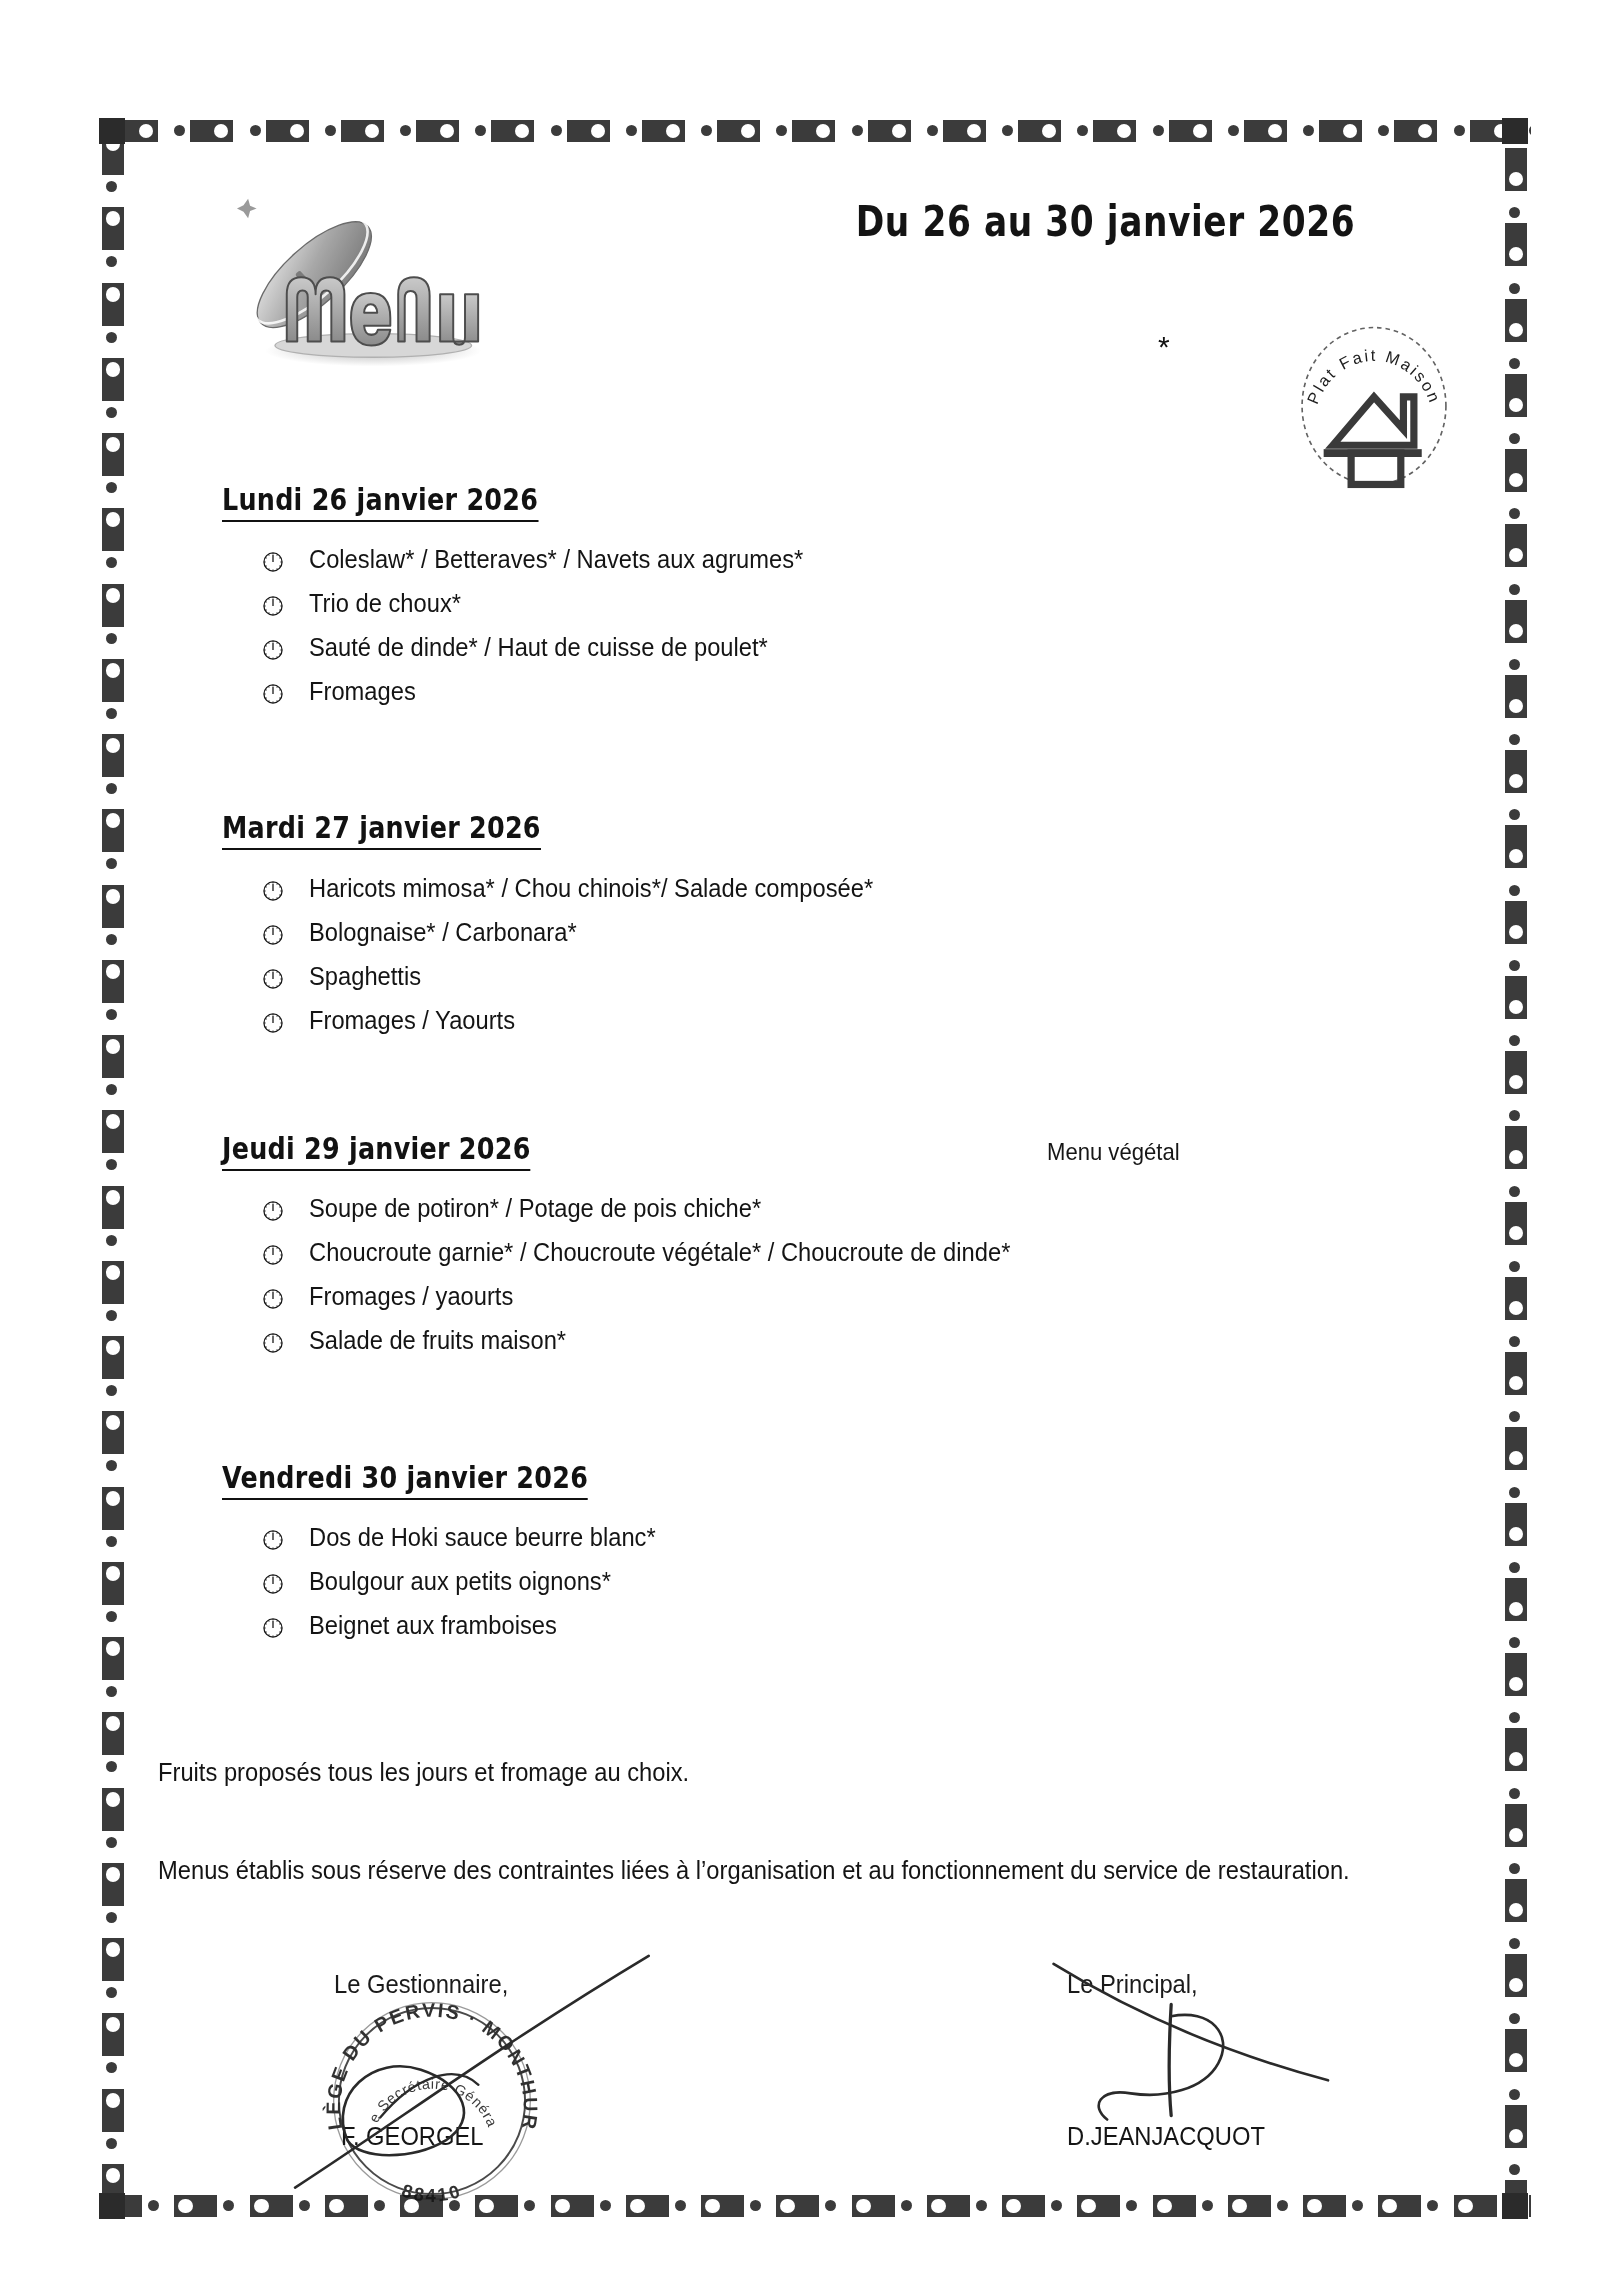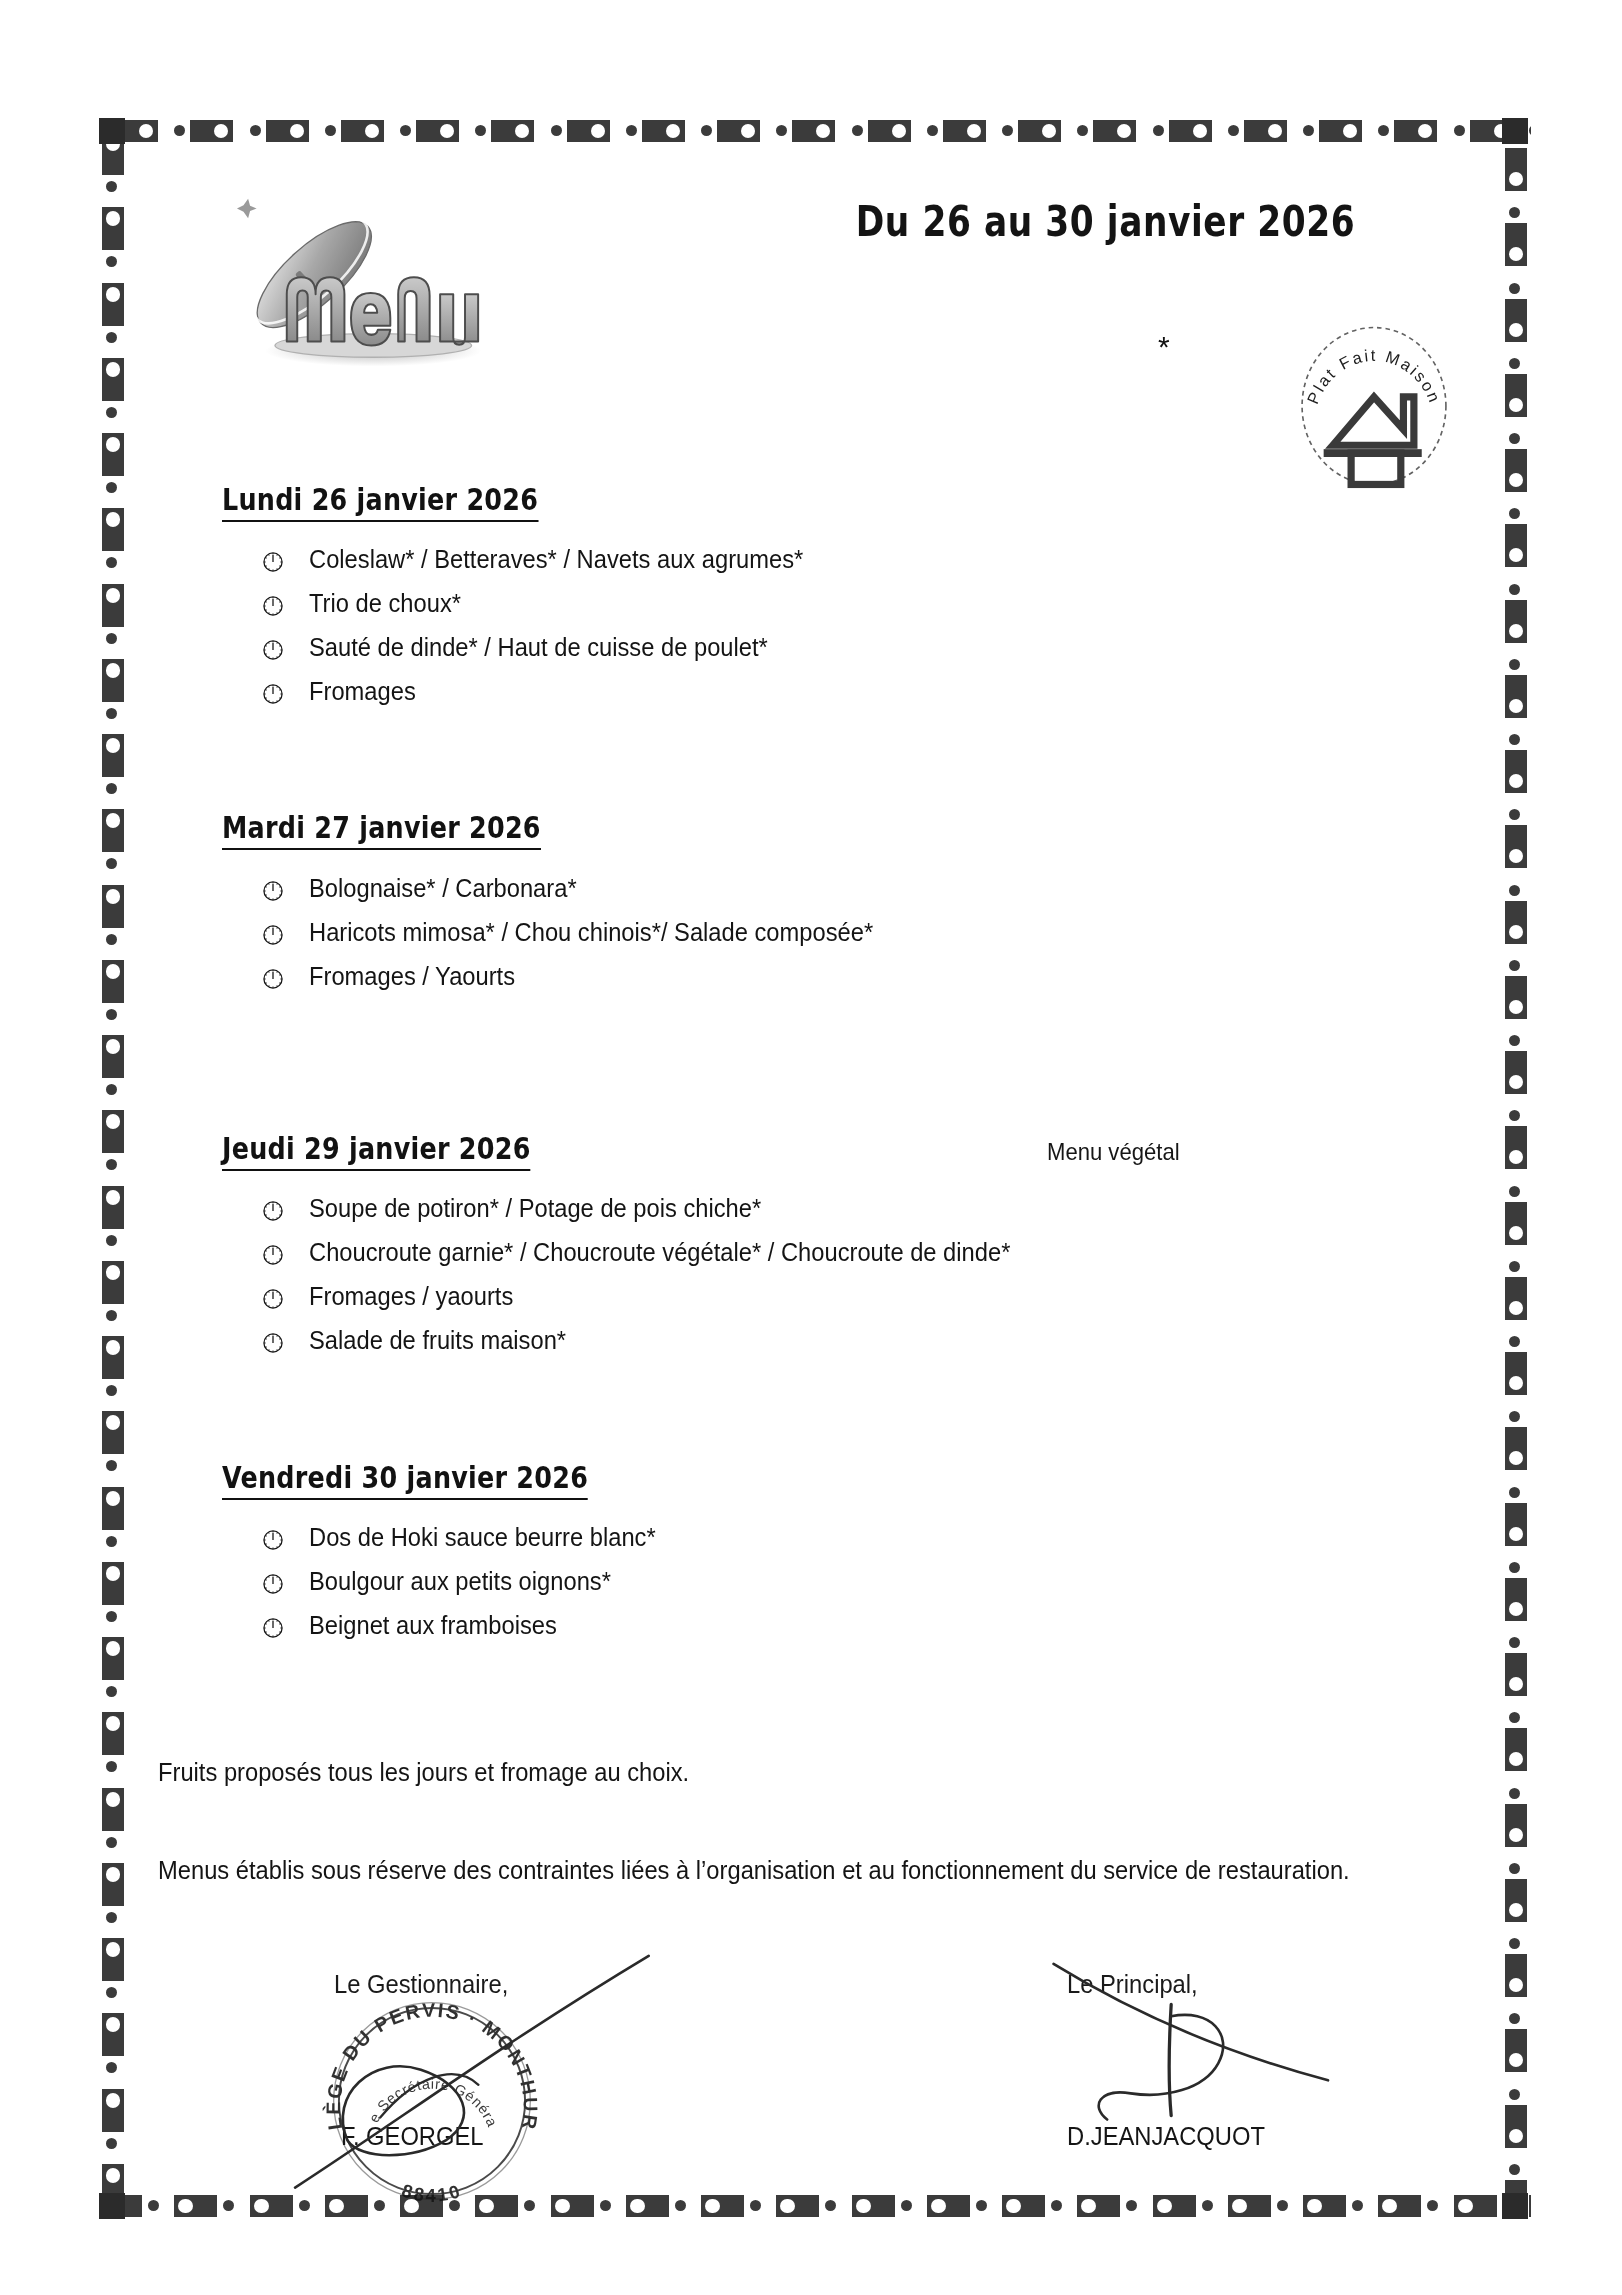--- a/index.html
+++ b/index.html
@@ -829,40 +829,59 @@
               <line x1="26.96" y1="22.75" x2="29.12" y2="24.00" stroke="#181818" stroke-width="1.6"></line>
               <line x1="22.75" y1="26.96" x2="24.00" y2="29.12" stroke="#181818" stroke-width="1.6"></line>
               <line x1="17.00" y1="28.50" x2="17.00" y2="31.00" stroke="#181818" stroke-width="1.6"></line>
               <line x1="11.25" y1="26.96" x2="10.00" y2="29.12" stroke="#181818" stroke-width="1.6"></line>
               <line x1="7.04" y1="22.75" x2="4.88" y2="24.00" stroke="#181818" stroke-width="1.6"></line>
               <line x1="5.50" y1="17.00" x2="3.00" y2="17.00" stroke="#181818" stroke-width="1.6"></line>
               <line x1="7.04" y1="11.25" x2="4.88" y2="10.00" stroke="#181818" stroke-width="1.6"></line>
               <line x1="11.25" y1="7.04" x2="10.00" y2="4.88" stroke="#181818" stroke-width="1.6"></line>
               <line x1="17" y1="17" x2="17" y2="6" stroke="#181818" stroke-width="2"></line>
             </svg>
+            <div class="item-text">Haricots mimosa* / Chou chinois*/ Salade composée*</div>
+          </div>
+          <div class="item-row">
+            <svg viewBox="0 0 34 34" class="clock-ico">
+              <circle cx="17" cy="17" r="14" fill="none" stroke="#181818" stroke-width="2"></circle>
+              <line x1="17.00" y1="5.50" x2="17.00" y2="3.00" stroke="#181818" stroke-width="1.6"></line>
+              <line x1="22.75" y1="7.04" x2="24.00" y2="4.88" stroke="#181818" stroke-width="1.6"></line>
+              <line x1="26.96" y1="11.25" x2="29.12" y2="10.00" stroke="#181818" stroke-width="1.6"></line>
+              <line x1="28.50" y1="17.00" x2="31.00" y2="17.00" stroke="#181818" stroke-width="1.6"></line>
+              <line x1="26.96" y1="22.75" x2="29.12" y2="24.00" stroke="#181818" stroke-width="1.6"></line>
+              <line x1="22.75" y1="26.96" x2="24.00" y2="29.12" stroke="#181818" stroke-width="1.6"></line>
+              <line x1="17.00" y1="28.50" x2="17.00" y2="31.00" stroke="#181818" stroke-width="1.6"></line>
+              <line x1="11.25" y1="26.96" x2="10.00" y2="29.12" stroke="#181818" stroke-width="1.6"></line>
+              <line x1="7.04" y1="22.75" x2="4.88" y2="24.00" stroke="#181818" stroke-width="1.6"></line>
+              <line x1="5.50" y1="17.00" x2="3.00" y2="17.00" stroke="#181818" stroke-width="1.6"></line>
+              <line x1="7.04" y1="11.25" x2="4.88" y2="10.00" stroke="#181818" stroke-width="1.6"></line>
+              <line x1="11.25" y1="7.04" x2="10.00" y2="4.88" stroke="#181818" stroke-width="1.6"></line>
+              <line x1="17" y1="17" x2="17" y2="6" stroke="#181818" stroke-width="2"></line>
+            </svg>
             <div class="item-text">Bolognaise* / Carbonara*</div>
           </div>
           <div class="item-row">
             <svg viewBox="0 0 34 34" class="clock-ico">
               <circle cx="17" cy="17" r="14" fill="none" stroke="#181818" stroke-width="2"></circle>
               <line x1="17.00" y1="5.50" x2="17.00" y2="3.00" stroke="#181818" stroke-width="1.6"></line>
               <line x1="22.75" y1="7.04" x2="24.00" y2="4.88" stroke="#181818" stroke-width="1.6"></line>
               <line x1="26.96" y1="11.25" x2="29.12" y2="10.00" stroke="#181818" stroke-width="1.6"></line>
               <line x1="28.50" y1="17.00" x2="31.00" y2="17.00" stroke="#181818" stroke-width="1.6"></line>
               <line x1="26.96" y1="22.75" x2="29.12" y2="24.00" stroke="#181818" stroke-width="1.6"></line>
               <line x1="22.75" y1="26.96" x2="24.00" y2="29.12" stroke="#181818" stroke-width="1.6"></line>
               <line x1="17.00" y1="28.50" x2="17.00" y2="31.00" stroke="#181818" stroke-width="1.6"></line>
               <line x1="11.25" y1="26.96" x2="10.00" y2="29.12" stroke="#181818" stroke-width="1.6"></line>
               <line x1="7.04" y1="22.75" x2="4.88" y2="24.00" stroke="#181818" stroke-width="1.6"></line>
               <line x1="5.50" y1="17.00" x2="3.00" y2="17.00" stroke="#181818" stroke-width="1.6"></line>
               <line x1="7.04" y1="11.25" x2="4.88" y2="10.00" stroke="#181818" stroke-width="1.6"></line>
               <line x1="11.25" y1="7.04" x2="10.00" y2="4.88" stroke="#181818" stroke-width="1.6"></line>
               <line x1="17" y1="17" x2="17" y2="6" stroke="#181818" stroke-width="2"></line>
             </svg>
-            <div class="item-text">Haricots mimosa* / Chou chinois*/ Salade composée*</div>
+            <div class="item-text">Spaghettis</div>
           </div>
           <div class="item-row">
             <svg viewBox="0 0 34 34" class="clock-ico">
               <circle cx="17" cy="17" r="14" fill="none" stroke="#181818" stroke-width="2"></circle>
               <line x1="17.00" y1="5.50" x2="17.00" y2="3.00" stroke="#181818" stroke-width="1.6"></line>
               <line x1="22.75" y1="7.04" x2="24.00" y2="4.88" stroke="#181818" stroke-width="1.6"></line>
               <line x1="26.96" y1="11.25" x2="29.12" y2="10.00" stroke="#181818" stroke-width="1.6"></line>
               <line x1="28.50" y1="17.00" x2="31.00" y2="17.00" stroke="#181818" stroke-width="1.6"></line>
               <line x1="26.96" y1="22.75" x2="29.12" y2="24.00" stroke="#181818" stroke-width="1.6"></line>
               <line x1="22.75" y1="26.96" x2="24.00" y2="29.12" stroke="#181818" stroke-width="1.6"></line>

